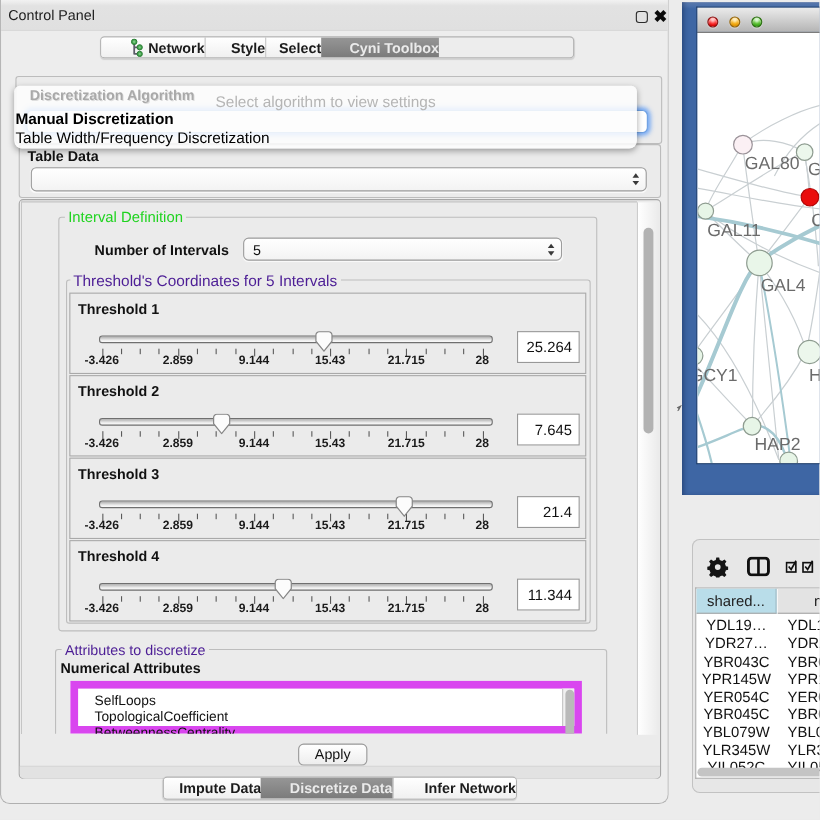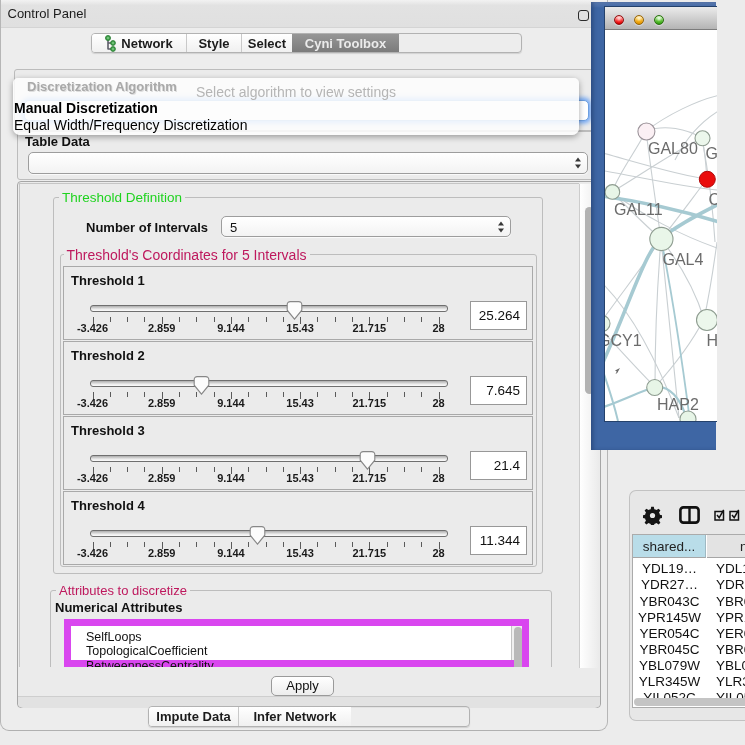--- a/index.html
+++ b/index.html
@@ -12,21 +12,21 @@
   border-bottom:1px solid #b0b0b0; border-radius:0 0 9px 9px; }
 #titlebar { position:absolute; left:0; top:0; width:100%; height:28px;
   background:linear-gradient(#f2f2f2,#e2e2e2 20%,#e0e0e0); border-bottom:1px solid #d4d4d4; }
 #titlebar .t { position:absolute; left:6.5px; top:6px; font-size:13px; color:#1c1c1c; }
 #icon-sq { position:absolute; left:577px; top:10px; width:10.5px; height:10.5px;
   border:1.8px solid #2a2a2a; border-radius:3px; }
 #icon-x { position:absolute; left:593px; top:6px; font-size:15px; font-weight:bold; color:#0a0a0a; }
 
 .tstrip { position:absolute; display:flex; border:1px solid #b2b2b2; border-radius:4px;
   overflow:hidden; box-shadow:0 1px 1px rgba(0,0,0,.12); }
-.tab { height:100%; display:flex; align-items:center; justify-content:center;
+.tab { height:100%; display:flex; align-items:center; justify-content:flex-end;
   font-size:13px; font-weight:bold; color:#1b1b1b;
   background:linear-gradient(#ffffff,#f0f0f0); }
 .tab.div { border-left:1px solid #c9c9c9; }
 .tab.sel { background:linear-gradient(#969696,#7b7b7b); color:#ebebeb; border-left:none; }
 
 .sect { position:absolute; background:#ebebeb; border:1px solid #bcbcbc; border-radius:3px; }
 .blab { font-size:13px; font-weight:bold; color:#111; position:absolute; }
 .combo { position:absolute; border:1px solid #9d9d9d; border-radius:5px;
   background:linear-gradient(#ffffff,#f3f3f3); box-shadow:0 1px 1px rgba(255,255,255,.8); }
 .combo .ct { position:absolute; left:8px; top:50%; transform:translateY(-50%);
@@ -36,21 +36,21 @@
   border-left:3px solid transparent; border-right:3px solid transparent;
   border-bottom:4px solid #383838; }
 .arr:after { content:""; position:absolute; left:0; bottom:0;
   border-left:3px solid transparent; border-right:3px solid transparent;
   border-top:4px solid #383838; }
 
 .grp { position:absolute; border:1px solid #bdbdbd; border-radius:3px; }
 .grp > span { position:absolute; top:-8px; background:#ebebeb; padding:0 3px;
   font-size:13px; white-space:nowrap; }
 .gt-green { color:#1fd31f; }
-.gt-blue { color:#be185d; }
+.gt-blue { color:#4c1d95; }
 
 .thp { position:absolute; left:44px; width:470px; height:74px;
   border:1px solid #a9a9a9; background:#ebebeb; }
 .thp .lab { position:absolute; left:7px; top:6px; font-size:13px; font-weight:bold; color:#111; }
 .track { position:absolute; left:26px; top:38px; width:358px; height:6.5px;
   border:1px solid #6f6f6f; border-radius:3px;
   background:linear-gradient(#adadad,#ededed 65%,#fbfbfb); }
 .tfield { position:absolute; left:406px; top:34px; width:57px; height:29px;
   background:#fff; border:1px solid #989898; font-size:13.5px; color:#111;
   text-align:right; line-height:27px; padding-right:6px; }
@@ -115,29 +115,29 @@
     <div class="blab" style="left:7px; top:1.5px;">Table Data</div>
     <div class="combo" style="left:10px; top:20px; width:560px; height:21.5px;">
           <span class="arr"></span>
     </div>
   </div>
 
   <div id="popup">
     <div class="gray">Select algorithm to view settings</div>
     <div style="position:absolute; left:14px; top:1px; font-size:13px; font-weight:bold; color:#a9a9a9;">Discretization Algorithm</div>
     <div class="b1">Manual Discretization</div>
-    <div class="r2">Equal Width/Frequency Discretization</div>
+    <div class="r2">Table Width/Frequency Discretization</div>
   </div>
 
   <div class="sect" id="secC" style="left:16px; top:181px; width:584px; height:527px; border-color:#a6a6a6; border-radius:4px;">
 
     <div id="vp" style="position:absolute; left:1px; top:1px; width:560px; height:484px; overflow:hidden; box-shadow:inset 1px 1px 0 rgba(165,165,165,.55);">
 
       <div class="grp" style="left:34px; top:14px; width:490px; height:377px;">
-        <span class="gt-green" style="left:5px; font-size:13.5px;">Threshold Definition</span>
+        <span class="gt-green" style="left:5px; font-size:13.5px;">Interval Definition</span>
       </div>
       <div class="blab" style="left:67px; top:37px;">Number of Intervals</div>
       <div class="combo" style="left:202px; top:33px; width:290px; height:21px;">
         <span class="ct">5</span>
             <span class="arr"></span>
       </div>
 
       <div class="grp" style="left:41px; top:71px; width:477px; height:313px;">
         <span class="gt-blue" style="left:2.5px; font-size:14px;">Threshold's Coordinates for 5 Intervals</span>
       </div>
@@ -314,25 +314,26 @@
     </div>
 
     <div id="apply" style="left:253px; top:494px; width:63px; height:20px; line-height:18px;">Apply</div>
 
     <div style="position:absolute; left:0; top:514px; width:582px; height:11.5px;
       background:#e2e2e2; border-top:1px solid #cecece; border-radius:0 0 5px 5px;"></div>
   </div>
 
   <div class="tstrip" style="left:147px; top:706px; width:322px; height:21px;">
     <div class="tab" style="width:89px;">Impute Data</div>
+    <div class="tab sel" style="width:120px;">Discretize Data</div>
     <div class="tab div" style="width:113px;">Infer Network</div>
   </div>
 </div>
 
-<div id="net" style="position:absolute; left:591px; top:2px; width:125px; height:448px;
+<div id="net" style="position:absolute; left:620px; top:2px; width:125px; height:448px;
   background:linear-gradient(#5f7fb4,#3e66a4 6px,#3e66a4);
   box-shadow:inset 3px 0 4px -1px rgba(20,40,80,.45);padding-left:18px;">
   <div style="position:absolute; left:12.5px; top:3.5px; width:113px; height:416px;
     border:1px solid #24416b; border-right:none;">
     <div id="ntb" style="position:absolute; left:0; top:0; width:112px; height:23px;
       background:linear-gradient(#ebebeb,#b4b4b4); border-bottom:1.5px solid #7c7c7c;">
       <div class="tl" style="left:9px; background:radial-gradient(circle at 50% 30%, #ffb5b5 12%, #f33 45%, #d40000 75%); border:1px solid #8e1414;"></div>
       <div class="tl" style="left:29px; background:radial-gradient(circle at 50% 30%, #ffe9a8 12%, #f5b018 45%, #e09200 75%); border:1px solid #96660a;"></div>
       <div class="tl" style="left:49px; background:radial-gradient(circle at 50% 30%, #d2f5c8 12%, #5fc435 45%, #34a014 75%); border:1px solid #2c7011;"></div>
     </div>

